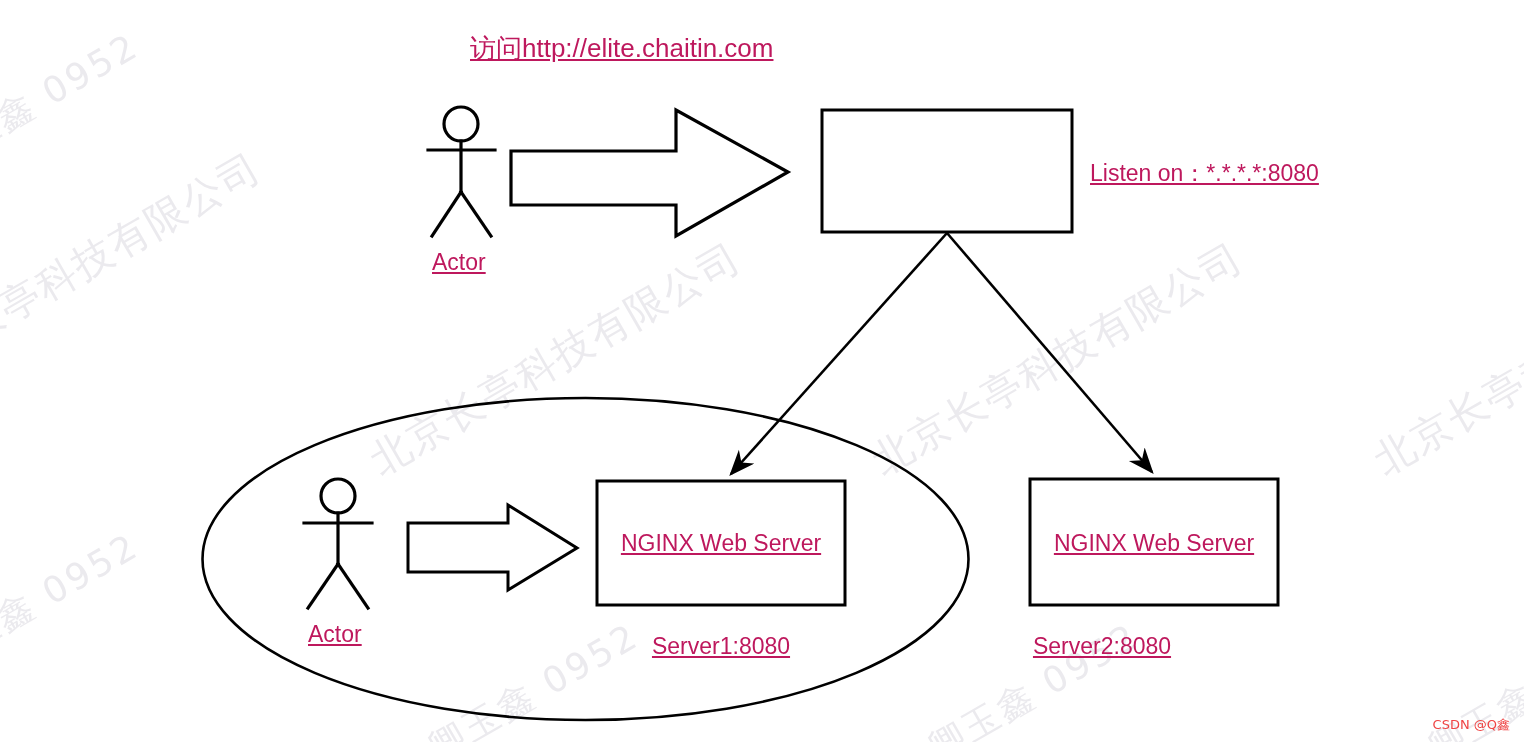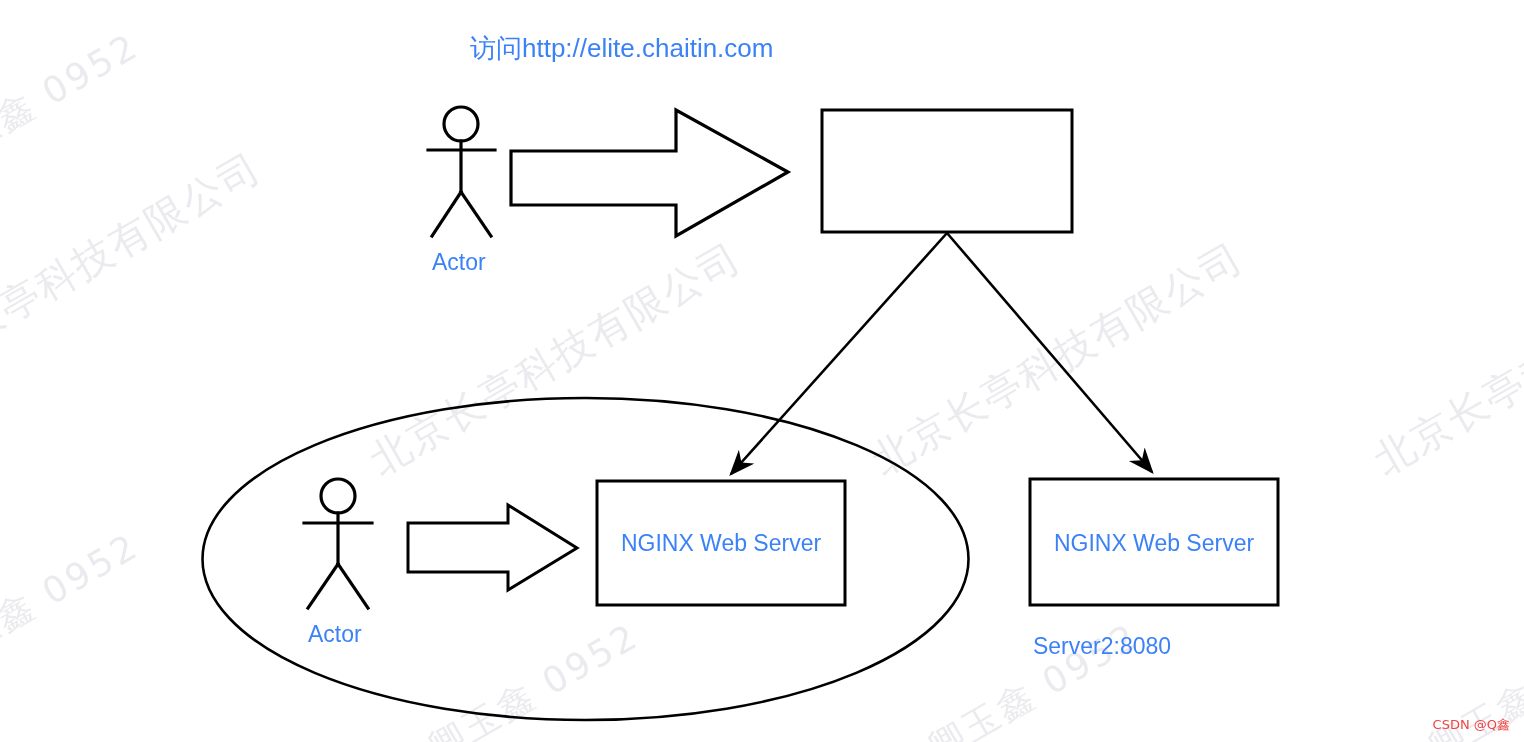--- a/index.html
+++ b/index.html
@@ -55,22 +55,23 @@
     right: 14px;
     bottom: 8px;
     font-size: 13px;
     color: #ef4444;
     font-family: "DejaVu Sans", "Liberation Sans", sans-serif;
     white-space: nowrap;
   }
   .lbl {
     position: absolute;
     white-space: nowrap;
-    color: #3b82f6;
+    color: #be185d;
     font-family: "Liberation Sans", "DejaVu Sans", sans-serif;
+    text-decoration: underline;
   }
   .lbl-title {
     font-size: 26px;
     left: 470px;
     top: 31px;
   }
   .lbl-actor1 {
     font-size: 23px;
     left: 432px;
     top: 249px;
@@ -179,21 +180,23 @@
     <rect x="597" y="481" width="248" height="124" fill="#ffffff" stroke="#000000" stroke-width="3"></rect>
 
     <rect x="1030" y="479" width="248" height="126" fill="#ffffff" stroke="#000000" stroke-width="3"></rect>
   </svg>
 
   <div class="lbl lbl-title">访问http://elite.chaitin.com</div>
 
   <div class="lbl lbl-actor1">Actor</div>
   <div class="lbl lbl-actor2">Actor</div>
 
+  <div class="lbl lbl-listen">Listen on：*.*.*.*:8080</div>
 
   <div class="lbl lbl-srv1-box">NGINX Web Server</div>
+  <div class="lbl lbl-srv1-port">Server1:8080</div>
 
   <div class="lbl lbl-srv2-box">NGINX Web Server</div>
   <div class="lbl lbl-srv2-port">Server2:8080</div>
 
   <div class="wm-csdn">CSDN @Q鑫</div>
 
 </div>
 
 </body></html>

